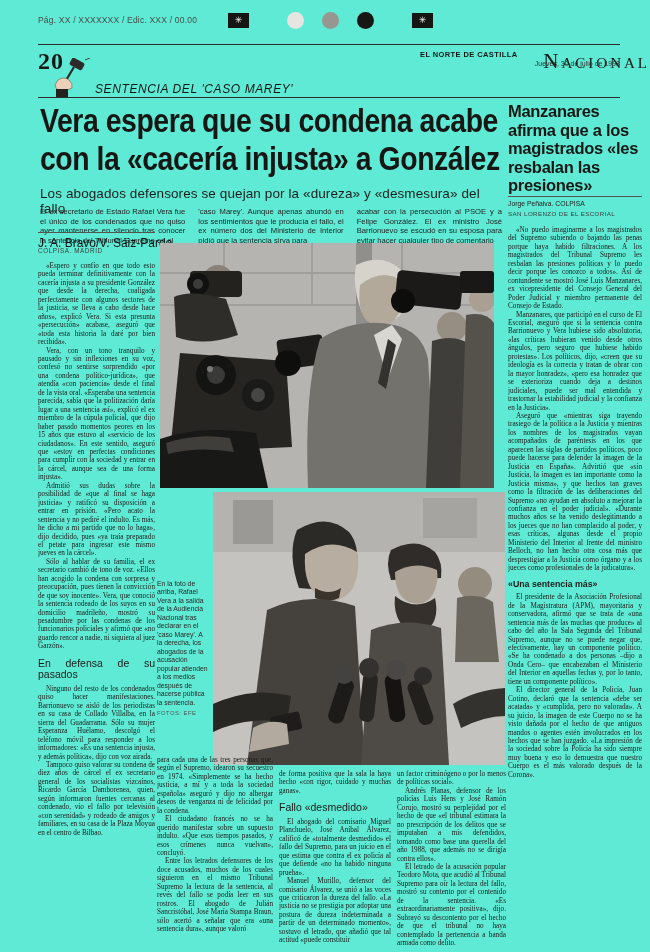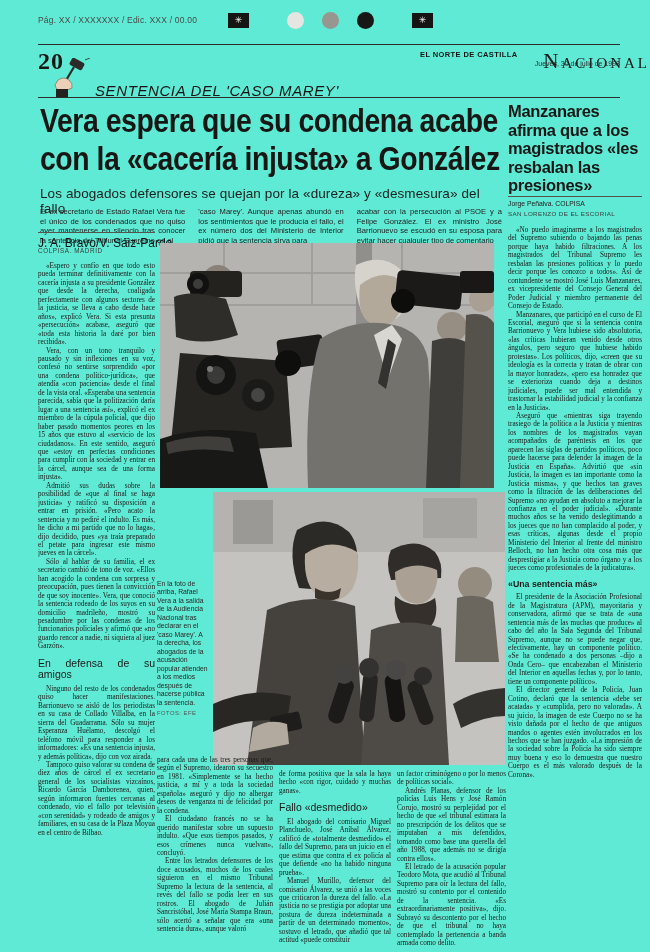--- a/index.html
+++ b/index.html
@@ -13,21 +13,21 @@
   .circ{width:17px;height:17px;border-radius:50%;}
   .c1{background:#e6e5e1;} .c2{background:#97968f;} .c3{background:#171715;}
 
   .rule{background:#2c2c2a;height:1px;}
   .thinrule{background:#55544f;height:1px;}
 
   .pagenum{font-family:"Liberation Serif",serif;font-size:24px;font-weight:bold;letter-spacing:1px;}
   .section{font-family:"Liberation Serif",serif;font-variant:small-caps;font-size:21px;letter-spacing:3px;}
   .paper{font-size:7.5px;font-weight:bold;letter-spacing:.4px;}
   .date{font-size:7px;color:#333;text-align:right;}
-  .kicker{font-size:15px;font-style:italic;letter-spacing:.6px;}
+  .kicker{font-size:12px;font-style:italic;letter-spacing:.6px;}
 
   .headline{font-size:33px;font-weight:bold;line-height:37px;letter-spacing:-.5px;
             transform:scaleX(.86);transform-origin:left top;white-space:nowrap;}
   .subhead{font-size:13.5px;color:#1d1d1b;letter-spacing:.1px;}
 
   .standfirst{display:flex;gap:13px;}
   .standfirst div{flex:1;font-size:7.6px;line-height:1.26;text-align:justify;color:#222;}
 
   .bylinename{font-size:12px;color:#111;}
   .agency{font-size:6.3px;letter-spacing:.6px;color:#3c3c3a;}
@@ -97,21 +97,21 @@
 
   <div class="abs thinrule" style="left:38px;top:232px;width:117px;"></div>
   <div class="abs bylinename" style="left:38px;top:236px;">J. A. Bravo/V. Sáiz-Pardo</div>
   <div class="abs agency" style="left:38px;top:247px;">COLPISA. MADRID</div>
 
   <div class="abs bodycol" style="left:38px;top:262px;width:117px;height:686px;">
     <p>«Espero y confío en que todo esto pueda terminar definitivamente con la cacería injusta a su presidente González que desde la derecha, coaligada perfectamente con algunos sectores de la justicia, se lleva a cabo desde hace años», explicó Vera. Si esta presunta «persecución» acabase, aseguró que «toda esta historia la daré por bien recibida».</p>
     <p>Vera, con un tono tranquilo y pausado y sin inflexiones en su voz, confesó no sentirse sorprendido «por una condena político-jurídica», que atendía «con paciencia» desde el final de la vista oral. «Esperaba una sentencia parecida, sabía que la politización daría lugar a una sentencia así», explicó el ex miembro de la cúpula policial, que dijo haber pasado momentos peores en los 15 años que estuvo al «servicio de los ciudadanos». En este sentido, aseguró que «estoy en perfectas condiciones para cumplir con la sociedad y entrar en la cárcel, aunque sea de una forma injusta».</p>
     <p>Admitió sus dudas sobre la posibilidad de «que al final se haga justicia» y ratificó su disposición a entrar en prisión. «Pero acato la sentencia y no pediré el indulto. Es más, he dicho a mi partido que no lo haga», dijo decidido, pues «ya traía preparado el petate para ingresar este mismo jueves en la cárcel».</p>
     <p>Sólo al hablar de su familia, el ex secretario cambió de tono de voz. «Ellos han acogido la condena con sorpresa y preocupación, pues tienen la convicción de que soy inocente». Vera, que conoció la sentencia rodeado de los suyos en su domicilio madrileño, mostró su pesadumbre por las condenas de los funcionarios policiales y afirmó que «no guardo rencor a nadie, ni siquiera al juez Garzón».</p>
-    <h4 class="insub">En defensa de su amigos</h4>
+    <h4 class="insub">En defensa de su pasados</h4>
     <p>Ninguno del resto de los condenados quiso hacer manifestaciones. Barrionuevo se aisló de los periodistas en su casa de Collado Villalba, en la sierra del Guadarrama. Sólo su mujer Esperanza Huélamo, descolgó el teléfono móvil para responder a los informadores: «Es una sentencia injusta, y además política», dijo con voz airada.</p>
     <p>Tampoco quiso valorar su condena de diez años de cárcel el ex secretario general de los socialistas vizcaínos, Ricardo García Damborenea, quien, según informaron fuentes cercanas al condenado, vio el fallo por televisión «con serenidad» y rodeado de amigos y familiares, en su casa de la Plaza Moyua en el centro de Bilbao.</p>
   </div>
 
   <div class="abs photo" style="left:160px;top:243px;width:334px;height:245px;">
     <svg width="334" height="245" viewBox="0 0 334 245">
       <rect width="334" height="245" fill="#b5b4b0"></rect>
       <g stroke="#a09f9b" stroke-width="2">
         <line x1="0" y1="30" x2="334" y2="30"></line>
           <line x1="0" y1="62" x2="334" y2="62"></line>
@@ -180,21 +180,21 @@
       <path d="M40 236 q16 -10 34 -4 l2 20 l-40 8 z" fill="#b2aa9e"></path>
     </svg>
   </div>
 
   <div class="abs caption" style="left:157px;top:580px;width:52px;">
     <span>En la foto de arriba, Rafael Vera a la salida de la Audiencia Nacional tras declarar en el 'caso Marey'. A la derecha, los abogados de la acusación popular atienden a los medios después de hacerse pública la sentencia.</span>
     <div class="credit">FOTOS: EFE</div>
   </div>
 
   <div class="abs bodycol" style="left:157px;top:756px;width:116px;height:192px;">
-    <p class="noindent">para cada una de las tres personas que, según el Supremo, idearon su secuestro en 1981. «Simplemente se ha hecho justicia, a mí y a toda la sociedad española» aseguró y dijo no albergar deseos de venganza ni de felicidad por la condena.</p>
+    <p class="noindent">para cada una de las tres personas que, según el Supremo, idearon su secuestro en 1974. «Simplemente se ha hecho justicia, a mí y a toda la sociedad española» aseguró y dijo no albergar deseos de venganza ni de felicidad por la condena.</p>
     <p>El ciudadano francés no se ha querido manifestar sobre un supuesto indulto. «Que esos tiempos pasados, y esos crímenes nunca vuelvan», concluyó.</p>
     <p>Entre los letrados defensores de los doce acusados, muchos de los cuales siguieron en el mismo Tribunal Supremo la lectura de la sentencia, al revés del fallo se podía leer en sus rostros. El abogado de Julián Sancristóbal, José María Stampa Braun, sólo acertó a señalar que era «una sentencia dura», aunque valoró</p>
   </div>
 
   <div class="abs bodycol" style="left:279px;top:770px;width:112px;height:178px;">
     <p class="noindent">de forma positiva que la sala la haya hecho «con rigor, cuidado y muchas ganas».</p>
     <h4 class="insub">Fallo «desmedido»</h4>
     <p>El abogado del comisario Miguel Planchuelo, José Aníbal Álvarez, calificó de «totalmente desmedido» el fallo del Supremo, para un juicio en el que estima que contra el ex policía al que defiende «no ha habido ninguna prueba».</p>
     <p>Manuel Murillo, defensor del comisario Álvarez, se unió a las voces que criticaron la dureza del fallo. «La justicia no se prestigia por adoptar una postura de dureza indeterminada a partir de un determinado momento», sostuvo el letrado, que añadió que tal actitud «puede constituir</p>
   </div>

